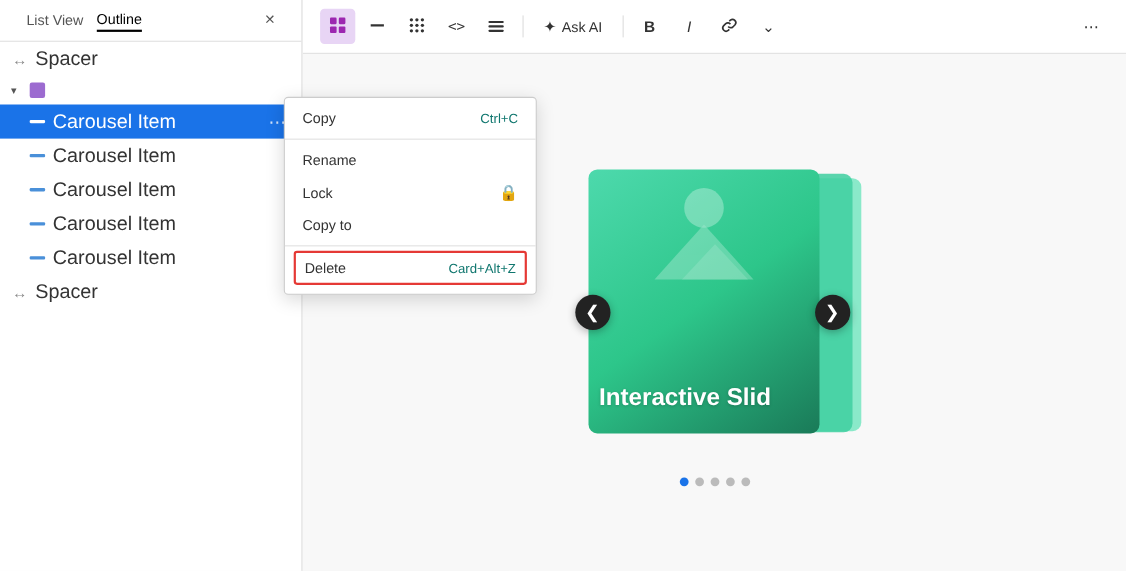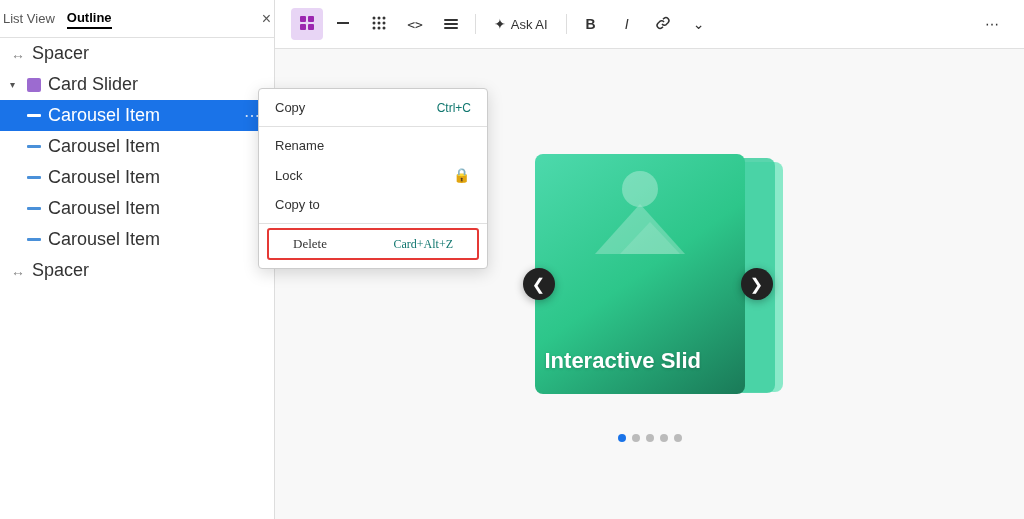--- a/index.html
+++ b/index.html
@@ -12,35 +12,35 @@
       border-right: 1px solid #ddd;
       display: flex;
       flex-direction: column;
       flex-shrink: 0;
       position: relative;
     }
 
     .sidebar-header {
       display: flex;
       align-items: center;
-      padding: 8px 3px;
+      padding: 8px 24px;
       border-bottom: 1px solid #e0e0e0;
       gap: 12px;
     }
 
     .sidebar-header-tab {
       font-size: 13px;
       color: #555;
       cursor: pointer;
       padding: 2px 0;
     }
 
     .sidebar-header-tab.active {
       color: #000;
-      font-weight: 700;
+      font-weight: 400;
       border-bottom: 2px solid #000;
     }
 
     .sidebar-close {
       margin-left: auto;
       cursor: pointer;
       font-size: 16px;
       color: #555;
       background: none;
       border: none;
@@ -145,23 +145,22 @@
     .ctx-divider {
       height: 1px;
       background: #e0e0e0;
       margin: 4px 0;
     }
 
     .ctx-item.delete-item {
       border: 2px solid #e53935;
       border-radius: 3px;
       margin: 4px 8px;
-      padding: 6px 24px;
+      padding: 6px 8px;
       color: #333;
-      font-family: Liberation Serif, serif;
     }
 
     
     .main-content {
       flex: 1;
       display: flex;
       flex-direction: column;
       background: #f8f8f8;
       overflow: hidden;
     }
@@ -372,21 +371,20 @@
     <div class="tree-item">
       <span class="item-icon icon-spacer">↔</span>
       <span class="item-label">Spacer</span>
     </div>
 
     <div class="tree-item">
       <span class="expand-arrow">▾</span>
       <span class="item-icon">
           <span class="icon-card"></span>
         </span>
-      <span class="item-label">Card Slider</span>
     </div>
 
     <div class="tree-item selected">
       <span class="indent"></span>
       <span class="item-icon">
           <span class="icon-carousel-white"></span>
         </span>
       <span class="item-label">Carousel Item</span>
       <span class="item-dots">⋯</span>
     </div>

